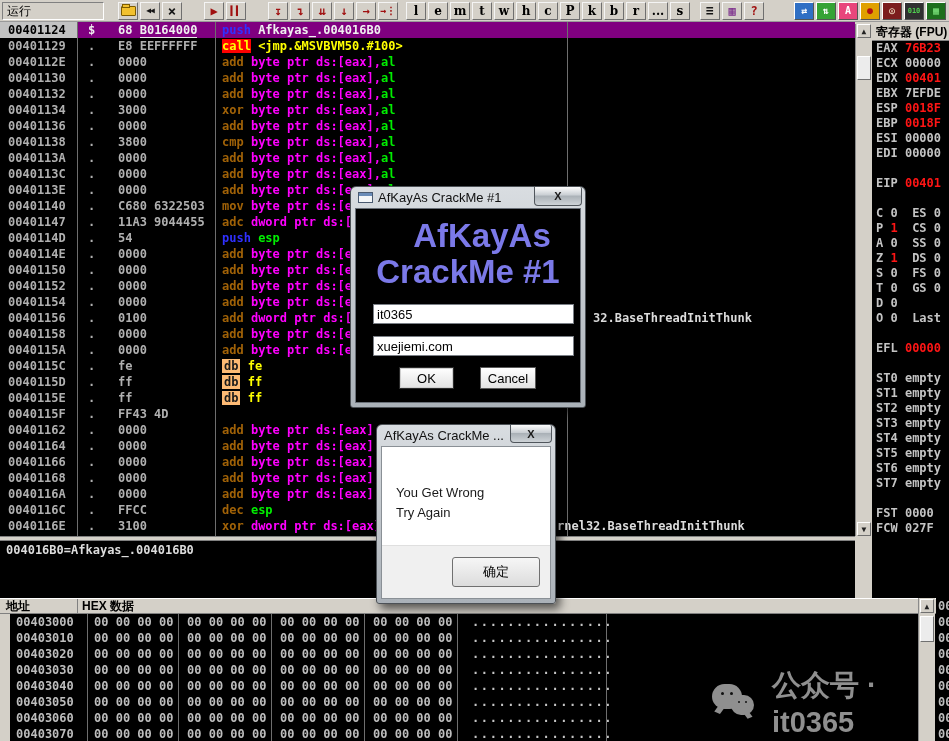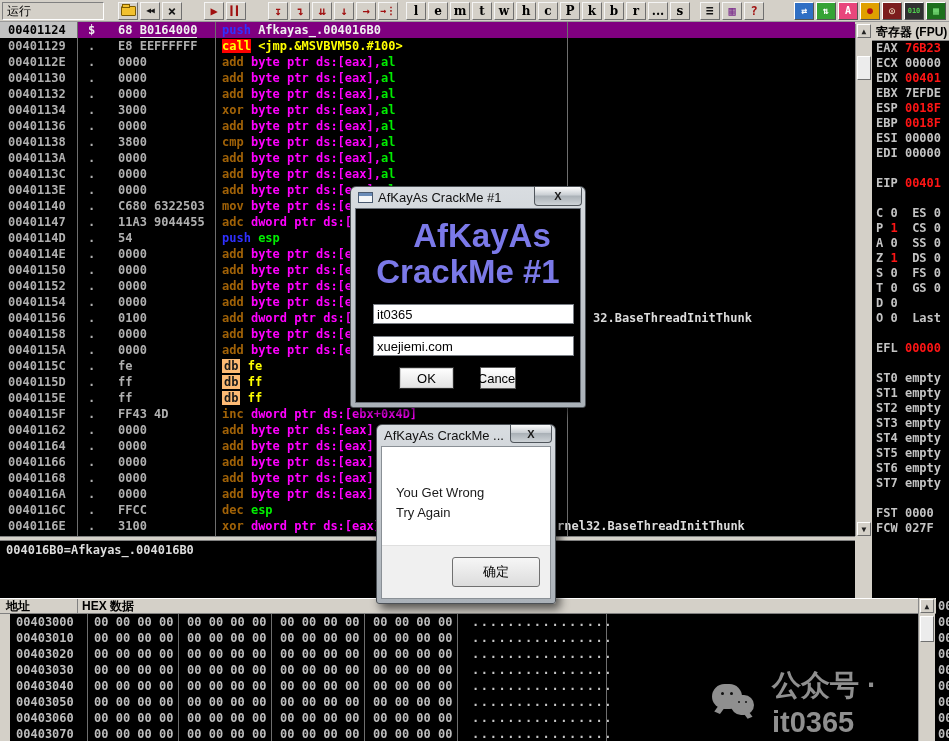--- a/index.html
+++ b/index.html
@@ -100,21 +100,21 @@
             font:bold 11px "Liberation Sans",sans-serif;display:flex;align-items:center;justify-content:center;}
   #dlg1{left:350px;top:186px;width:236px;height:222px;}
   #dlg1 .client{position:absolute;left:4px;top:21px;right:4px;bottom:4px;background:#000;border:1px solid #6a7078;}
   .bigheading{text-align:center;font:bold 33px "Liberation Sans",sans-serif;color:#7b79e8;line-height:36px;}
   .bigheading.first{margin-top:9px;padding-left:28px;}
   .dlg-input{position:absolute;left:17px;width:193px;height:18px;border:1px solid #7a7f86;background:#fff;color:#000;
              font:13px "Liberation Sans",sans-serif;padding:0 3px;box-sizing:content-box;}
   .winbtn{position:absolute;height:22px;background:linear-gradient(#ffffff,#e2e2e2);border:1px solid #5a5a5a;
           color:#000;font:13px "Liberation Sans",sans-serif;display:flex;align-items:center;justify-content:center;box-sizing:border-box;}
   #ok-btn{left:43px;top:158px;width:55px;border:1px solid #2a2a2a;box-shadow:0 0 0 1px #cfcfcf inset;}
-  #cancel-btn{left:124px;top:158px;width:36px;text-align:right;}
+  #cancel-btn{left:124px;top:158px;width:56px;text-align:right;}
   #dlg2{left:376px;top:424px;width:180px;height:180px;}
   #dlg2 .client{position:absolute;left:4px;top:21px;right:4px;bottom:4px;background:#fff;border:1px solid #8a9096;}
   .msgtext{position:absolute;left:14px;top:36px;font:13px "Liberation Sans",sans-serif;color:#1a1a1a;line-height:20px;}
   .msgfooter{position:absolute;left:0;right:0;bottom:0;height:52px;background:#f0f0f0;border-top:1px solid #dfdfdf;}
   #confirm-btn{position:absolute;right:10px;top:11px;width:86px;height:28px;background:linear-gradient(#f6f6f6,#dcdcdc);
                border:1px solid #707070;border-radius:3px;font:13px "Liberation Sans",sans-serif;color:#000;
                display:flex;align-items:center;justify-content:center;}
 
   
   #watermark{position:absolute;left:712px;top:676px;height:52px;display:flex;align-items:center;gap:10px;
@@ -203,21 +203,21 @@
         <div class="drow"><span class="addr">0040114E</span><span class="flag">.</span><span class="hex">0000</span><span class="ins"><span class="mn mn-y">add</span><span> </span><span class="t-m">byte ptr ds:[eax],</span><span class="t-g">al</span></span></div>
         <div class="drow"><span class="addr">00401150</span><span class="flag">.</span><span class="hex">0000</span><span class="ins"><span class="mn mn-y">add</span><span> </span><span class="t-m">byte ptr ds:[eax],</span><span class="t-g">al</span></span></div>
         <div class="drow"><span class="addr">00401152</span><span class="flag">.</span><span class="hex">0000</span><span class="ins"><span class="mn mn-y">add</span><span> </span><span class="t-m">byte ptr ds:[eax],</span><span class="t-g">al</span></span></div>
         <div class="drow"><span class="addr">00401154</span><span class="flag">.</span><span class="hex">0000</span><span class="ins"><span class="mn mn-y">add</span><span> </span><span class="t-m">byte ptr ds:[eax],</span><span class="t-g">al</span></span></div>
         <div class="drow"><span class="addr">00401156</span><span class="flag">.</span><span class="hex">0100</span><span class="ins"><span class="mn mn-y">add</span><span> </span><span class="t-m">dword ptr ds:[eax],</span><span class="t-g">eax</span></span><span class="cmt" style="left: 593px;">32.BaseThreadInitThunk</span></div>
         <div class="drow"><span class="addr">00401158</span><span class="flag">.</span><span class="hex">0000</span><span class="ins"><span class="mn mn-y">add</span><span> </span><span class="t-m">byte ptr ds:[eax],</span><span class="t-g">al</span></span></div>
         <div class="drow"><span class="addr">0040115A</span><span class="flag">.</span><span class="hex">0000</span><span class="ins"><span class="mn mn-y">add</span><span> </span><span class="t-m">byte ptr ds:[eax],</span><span class="t-g">al</span></span></div>
         <div class="drow"><span class="addr">0040115C</span><span class="flag">.</span><span class="hex">fe</span><span class="ins"><span class="mn mn-db">db</span><span> </span><span class="t-y">fe</span></span></div>
         <div class="drow"><span class="addr">0040115D</span><span class="flag">.</span><span class="hex">ff</span><span class="ins"><span class="mn mn-db">db</span><span> </span><span class="t-y">ff</span></span></div>
         <div class="drow"><span class="addr">0040115E</span><span class="flag">.</span><span class="hex">ff</span><span class="ins"><span class="mn mn-db">db</span><span> </span><span class="t-y">ff</span></span></div>
-        <div class="drow"><span class="addr">0040115F</span><span class="flag">.</span><span class="hex">FF43 4D</span><span class="ins"><span class="mn mn-y">inc</span><span> </span><span class="t-m">dword ptr ds:[ebx+0x4D]</span></span></div>
+        <div class="drow"><span class="addr">0040115F</span><span class="flag">.</span><span class="hex">FF43 4D</span></div>
         <div class="drow"><span class="addr">00401162</span><span class="flag">.</span><span class="hex">0000</span><span class="ins"><span class="mn mn-y">add</span><span> </span><span class="t-m">byte ptr ds:[eax],</span><span class="t-g">al</span></span></div>
         <div class="drow"><span class="addr">00401164</span><span class="flag">.</span><span class="hex">0000</span><span class="ins"><span class="mn mn-y">add</span><span> </span><span class="t-m">byte ptr ds:[eax],</span><span class="t-g">al</span></span></div>
         <div class="drow"><span class="addr">00401166</span><span class="flag">.</span><span class="hex">0000</span><span class="ins"><span class="mn mn-y">add</span><span> </span><span class="t-m">byte ptr ds:[eax],</span><span class="t-g">al</span></span></div>
         <div class="drow"><span class="addr">00401168</span><span class="flag">.</span><span class="hex">0000</span><span class="ins"><span class="mn mn-y">add</span><span> </span><span class="t-m">byte ptr ds:[eax],</span><span class="t-g">al</span></span></div>
         <div class="drow"><span class="addr">0040116A</span><span class="flag">.</span><span class="hex">0000</span><span class="ins"><span class="mn mn-y">add</span><span> </span><span class="t-m">byte ptr ds:[eax],</span><span class="t-g">al</span></span></div>
         <div class="drow"><span class="addr">0040116C</span><span class="flag">.</span><span class="hex">FFCC</span><span class="ins"><span class="mn mn-y">dec</span><span> </span><span class="t-g">esp</span></span></div>
         <div class="drow"><span class="addr">0040116E</span><span class="flag">.</span><span class="hex">3100</span><span class="ins"><span class="mn mn-y">xor</span><span> </span><span class="t-m">dword ptr ds:[eax],</span><span class="t-g">eax</span></span><span class="cmt" style="left: 557px;">rnel32.BaseThreadInitThunk</span></div>
         <div class="drow"><span class="addr">00401170</span><span class="flag">.</span><span class="hex">31</span><span class="ins"><span class="mn mn-y">add</span></span></div>
       </div>
     <div class="vline" style="left:77px;height:516px;"></div>

